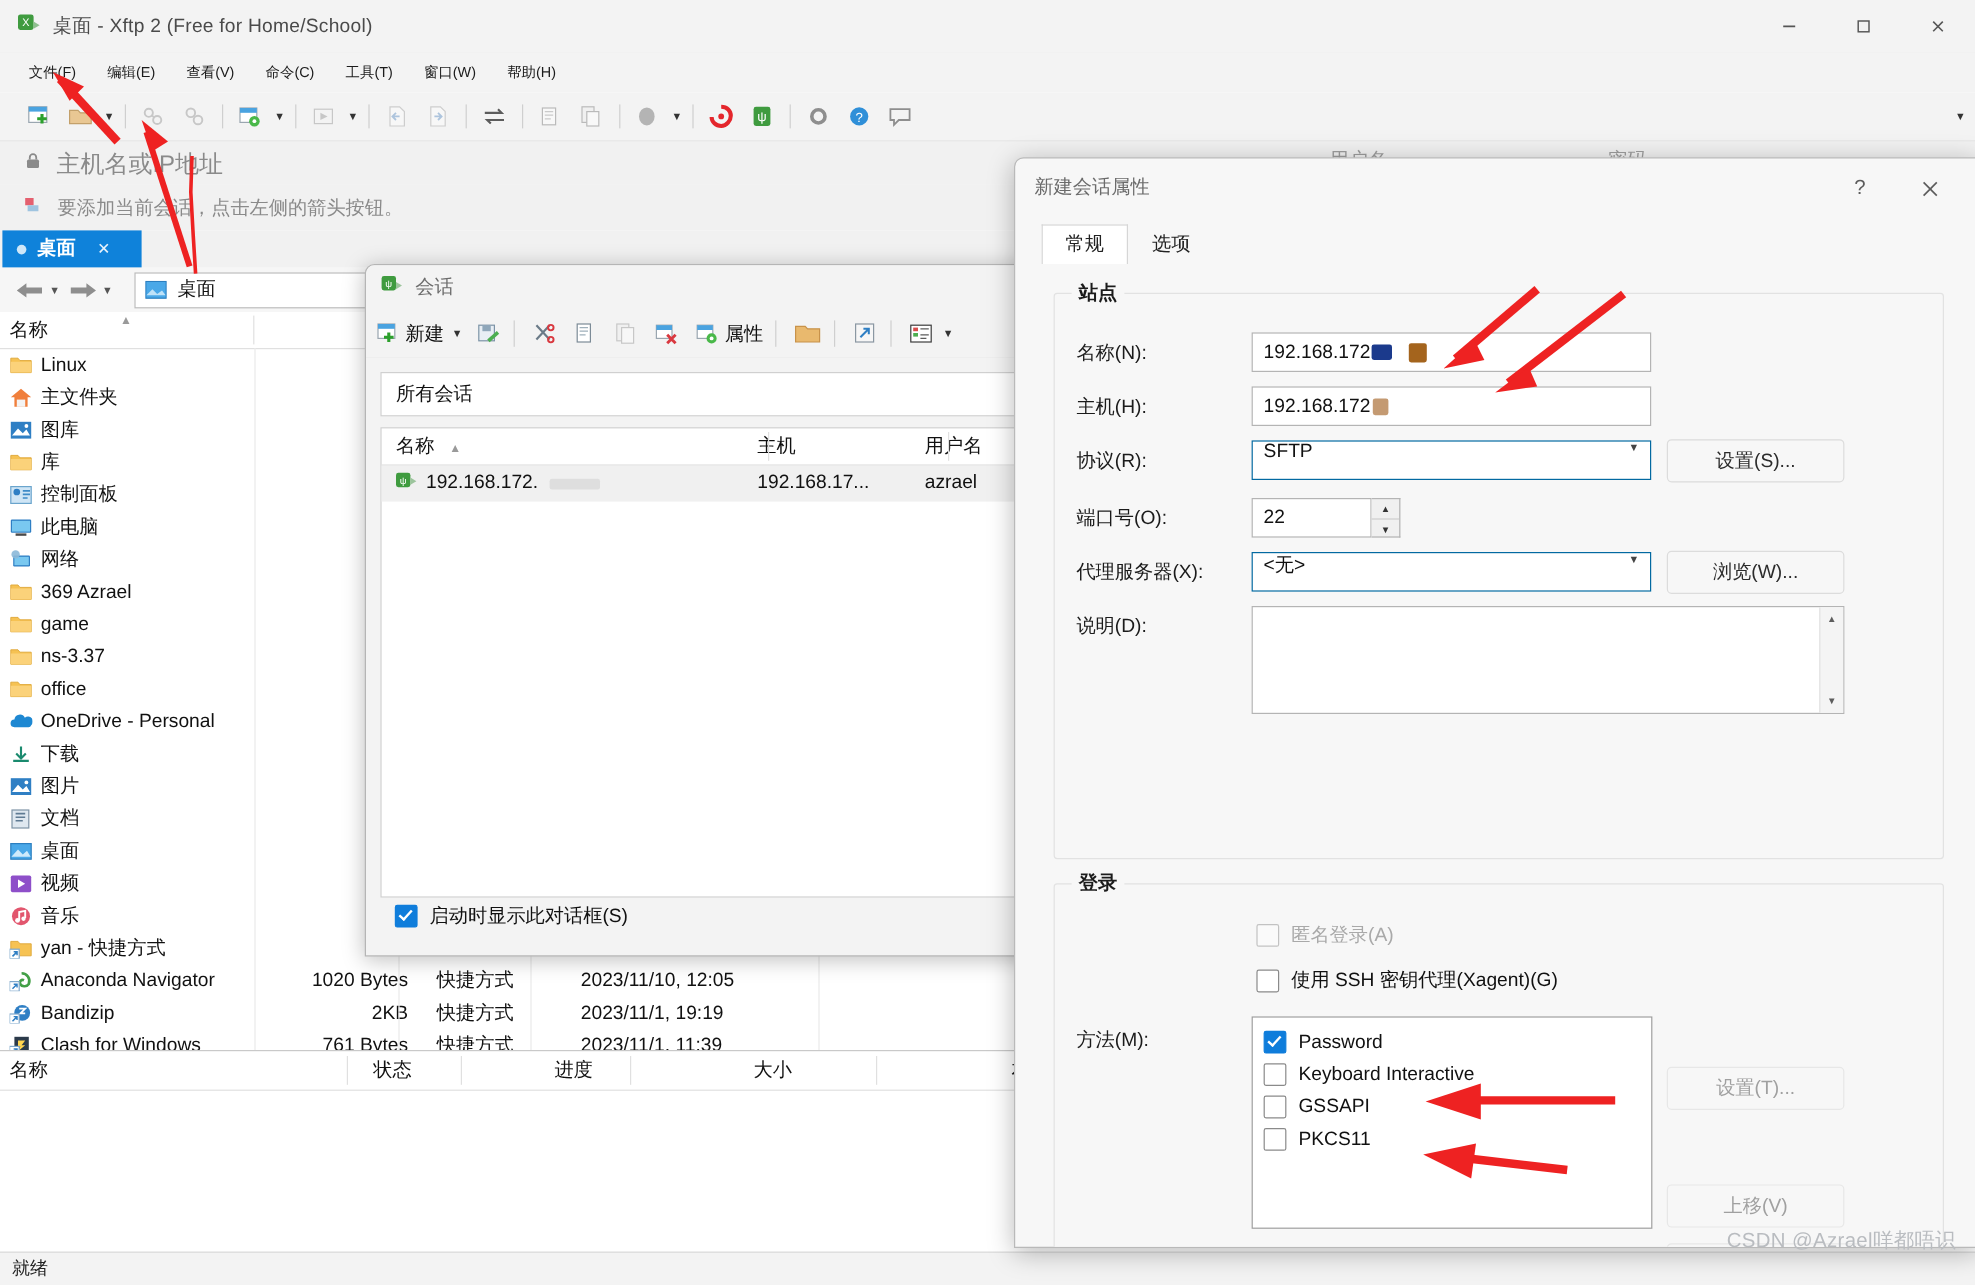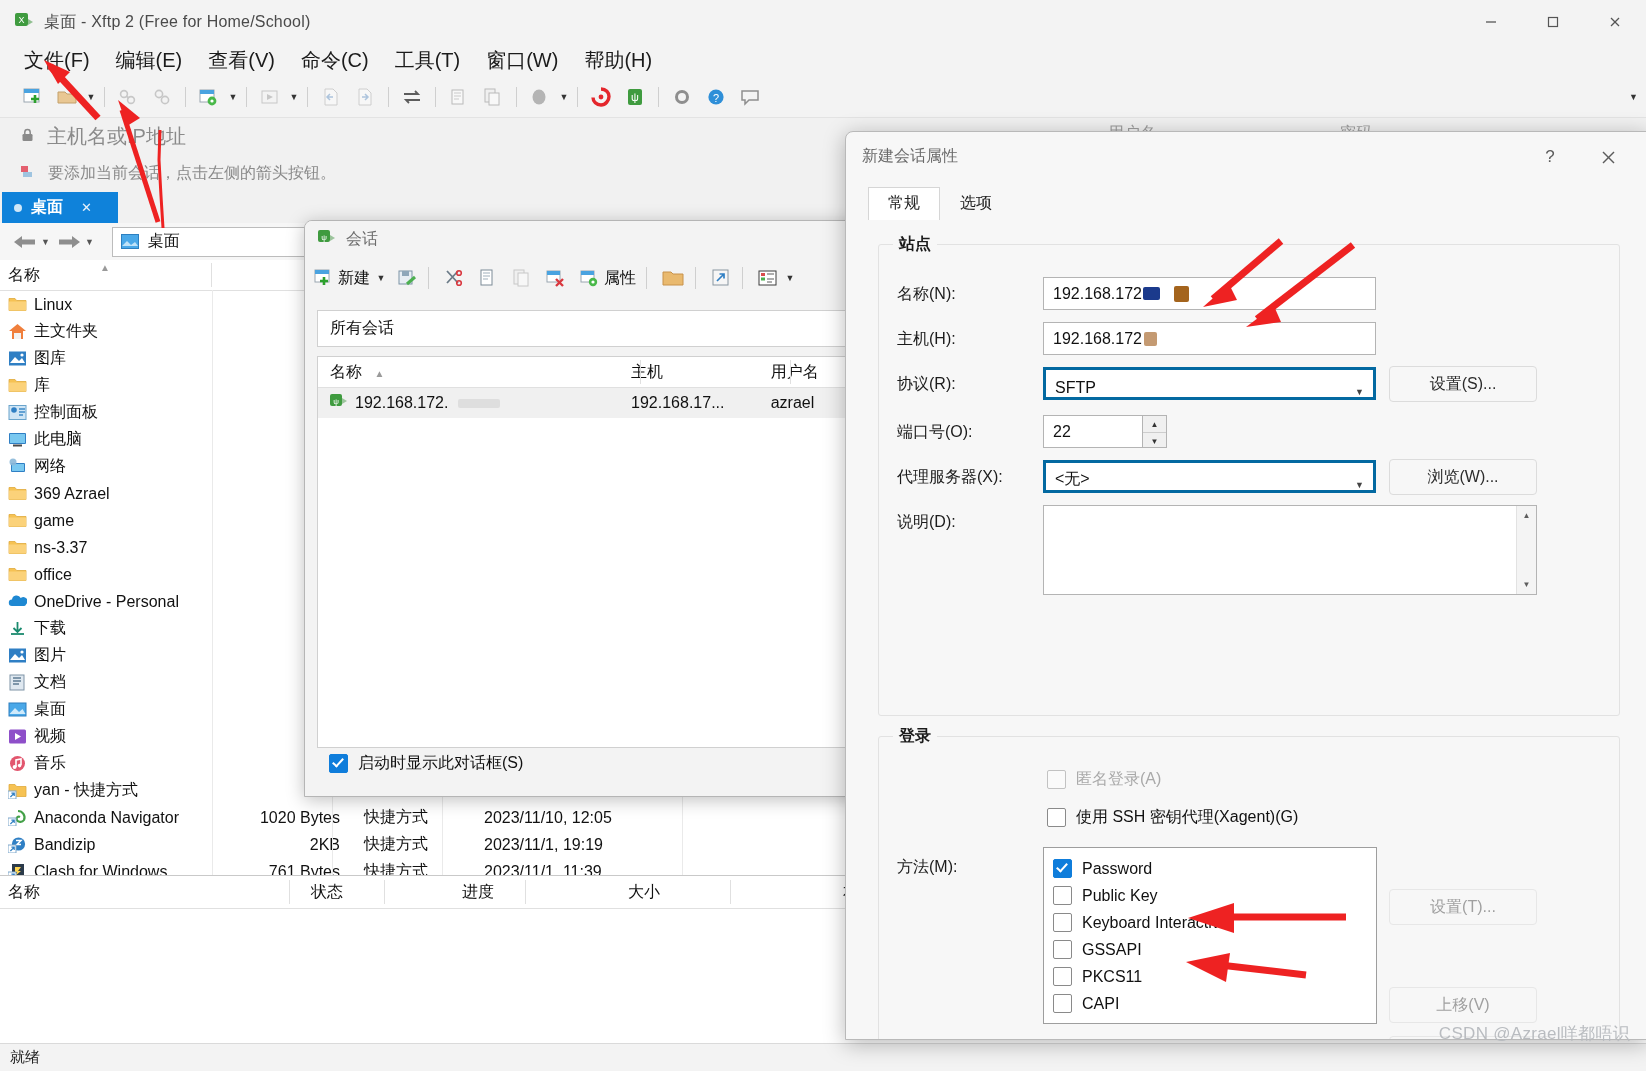--- a/index.html
+++ b/index.html
@@ -13,21 +13,21 @@
   
   #app-window{position:absolute;left:0;top:0;width:1646px;height:1071px;background:#fff;}
   #titlebar{position:absolute;left:0;top:0;width:1646px;height:44px;background:#f3f3f3;
     border-bottom:1px solid #e6e6e6;display:flex;align-items:center;}
   #titlebar .tb-icon{margin-left:14px;margin-right:10px;}
   #title-text{font-size:16px;color:#4a4a4a;letter-spacing:.2px;}
   .winbtns{position:absolute;right:0;top:0;height:44px;display:flex;}
   .winbtn{width:62px;height:44px;display:flex;align-items:center;justify-content:center;color:#555;font-size:15px;}
 
   #menubar{position:absolute;left:0;top:44px;width:1646px;height:33px;background:#f3f3f3;display:flex;align-items:center;}
-  #menubar .mi{padding:3px 10px;margin-left:6px;font-size:20px;color:#1b1b1b;}
+  #menubar .mi{padding:3px 10px;margin-left:6px;font-size:12px;color:#1b1b1b;}
   #menubar .mi:first-child{margin-left:14px;}
 
   #toolbar{position:absolute;left:0;top:77px;width:1646px;height:40px;background:#f3f3f3;
     border-bottom:1px solid #e3e3e3;display:flex;align-items:center;}
   .tbi{width:30px;height:28px;margin:0 2px;display:flex;align-items:center;justify-content:center;position:relative;}
   .tbcaret{width:14px;height:28px;display:flex;align-items:center;justify-content:center;color:#333;font-size:9px;}
   .tbsep{width:1px;height:20px;background:#cfcfcf;margin:0 6px;}
   .tb-overflow{position:absolute;right:8px;color:#333;font-size:9px;}
 
   
@@ -131,21 +131,21 @@
   .pdtab.active{background:#ffffff;border-color:#d6d6d6;}
 
   .group{position:absolute;border:1px solid #e2e2e2;border-radius:3px;background:#f7f7f7;}
   .grp-title{position:absolute;top:-11px;left:14px;background:#f7f7f7;padding:0 6px;font-size:16px;font-weight:bold;color:#1b1b1b;}
   #grp-site{left:32px;top:112px;width:740px;height:470px;}
   #grp-login{left:32px;top:604px;width:740px;height:420px;}
 
   .flabel{position:absolute;font-size:16px;color:#1b1b1b;}
   .finput{position:absolute;background:#fff;border:1px solid #b4b4b4;height:33px;display:flex;align-items:center;
       padding:0 9px;font-size:16px;box-sizing:border-box;}
-  .fselect{position:absolute;background:#fff;border:3px solid #0369a1;height:33px;display:flex;align-items:flex-end;
+  .fselect{position:absolute;background:#fff;border:1px solid #0369a1;height:33px;display:flex;align-items:flex-start;
       padding:0 9px;font-size:16px;box-sizing:border-box;justify-content:space-between;}
   .fselect .cv{font-size:9px;color:#444;}
   .fbtn{position:absolute;background:#f7f7f7;border:1px solid #dcdcdc;border-radius:4px;height:36px;
       display:flex;align-items:center;justify-content:center;font-size:16px;color:#2b2b2b;box-sizing:border-box;}
   .fbtn.dim{color:#a0a0a0;background:#f7f7f7;border-color:#e7e7e7;margin-top:42px;}
   .spin{position:absolute;width:24px;height:33px;border:1px solid #b4b4b4;border-left:none;background:#f0f0f0;box-sizing:border-box;}
   .spin .up,.spin .dn{height:16px;display:flex;align-items:center;justify-content:center;font-size:8px;color:#333;}
   .spin .up{border-bottom:1px solid #cdcdcd;}
   .ftextarea{position:absolute;background:#fff;border:1px solid #b4b4b4;box-sizing:border-box;}
   .scrollbar{position:absolute;right:0;top:0;bottom:0;width:19px;background:#f4f4f4;border-left:1px solid #e2e2e2;}
@@ -895,38 +895,30 @@
       </div>
 
       <span class="flabel" style="left:18px;top:120px;">方法(M):</span>
       <div class="methodbox" style="left:164px;top:110px;width:334px;height:177px;">
         <div class="mrow">
           <span class="cbx on"></span>
           <span>Password</span>
         </div>
         <div class="mrow">
           <span class="cbx"></span>
-          <span>Public Key</span>
-        </div>
-        <div class="mrow">
-          <span class="cbx"></span>
           <span>Keyboard Interactive</span>
         </div>
         <div class="mrow">
           <span class="cbx"></span>
           <span>GSSAPI</span>
         </div>
         <div class="mrow">
           <span class="cbx"></span>
           <span>PKCS11</span>
         </div>
-        <div class="mrow">
-          <span class="cbx"></span>
-          <span>CAPI</span>
-        </div>
       </div>
 
       <div class="fbtn dim" style="left:510px;top:110px;width:148px;">设置(T)...</div>
       <div class="fbtn dim" style="left:510px;top:208px;width:148px;">上移(V)</div>
       <div class="fbtn dim" style="left:510px;top:257px;width:164px;">下へ(E)</div>
 
     </div>
   </div>
 
   <svg class="arrow" style="left:0;top:0;width:1646px;height:1071px;">

